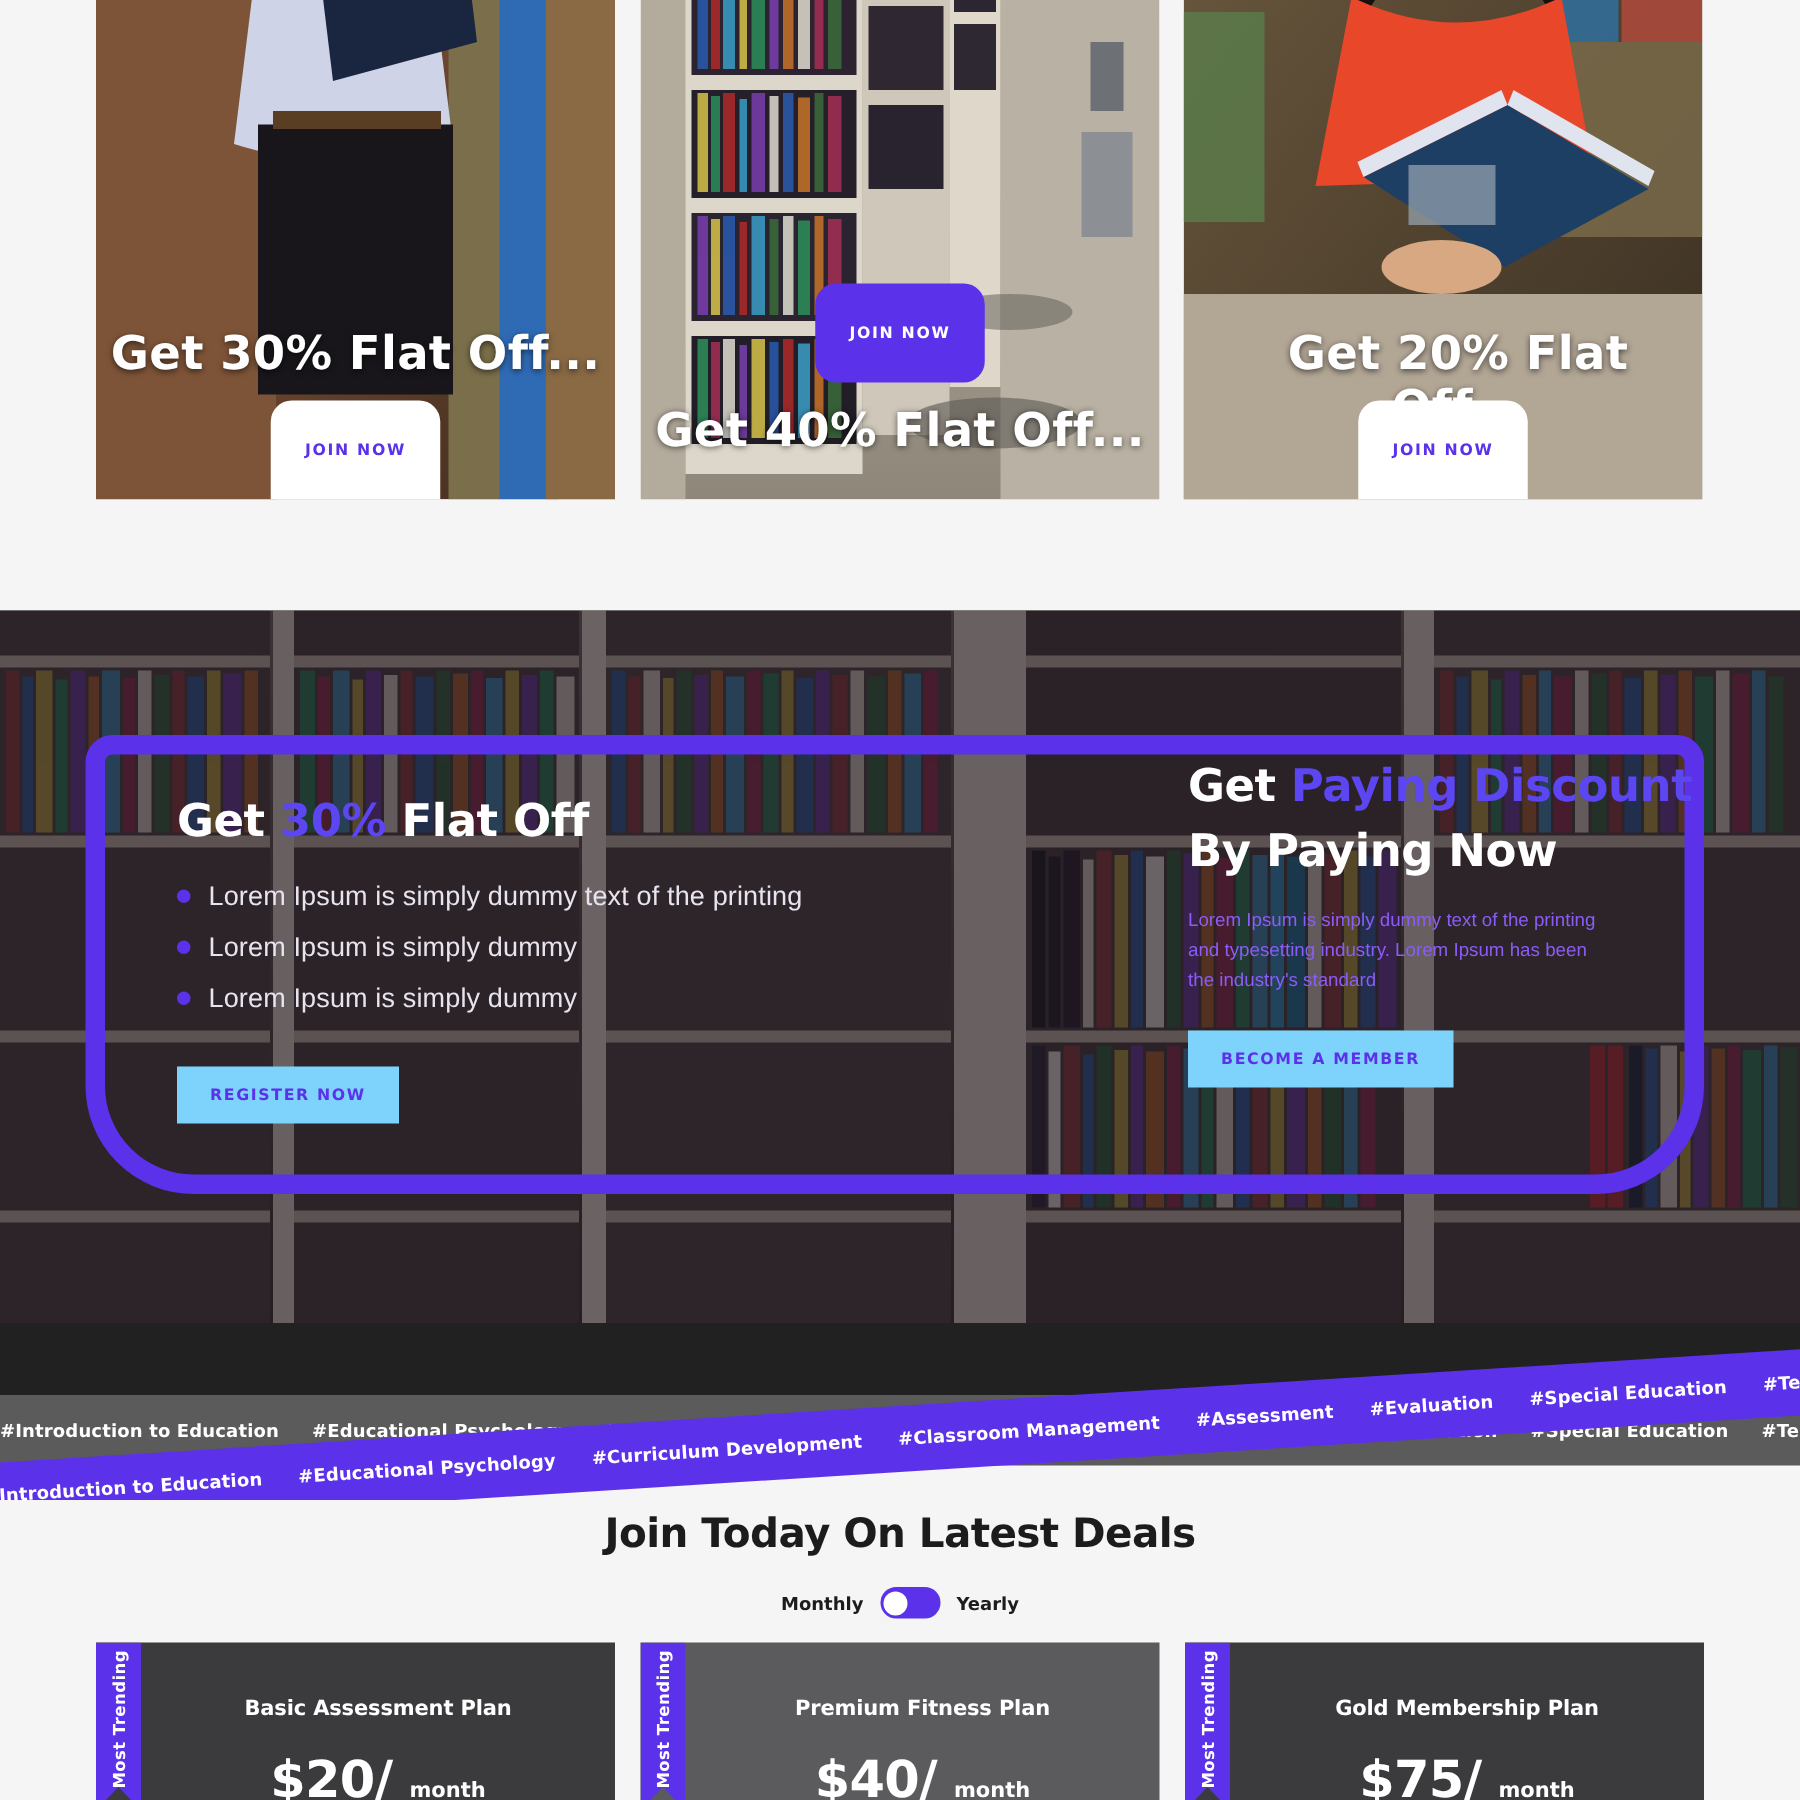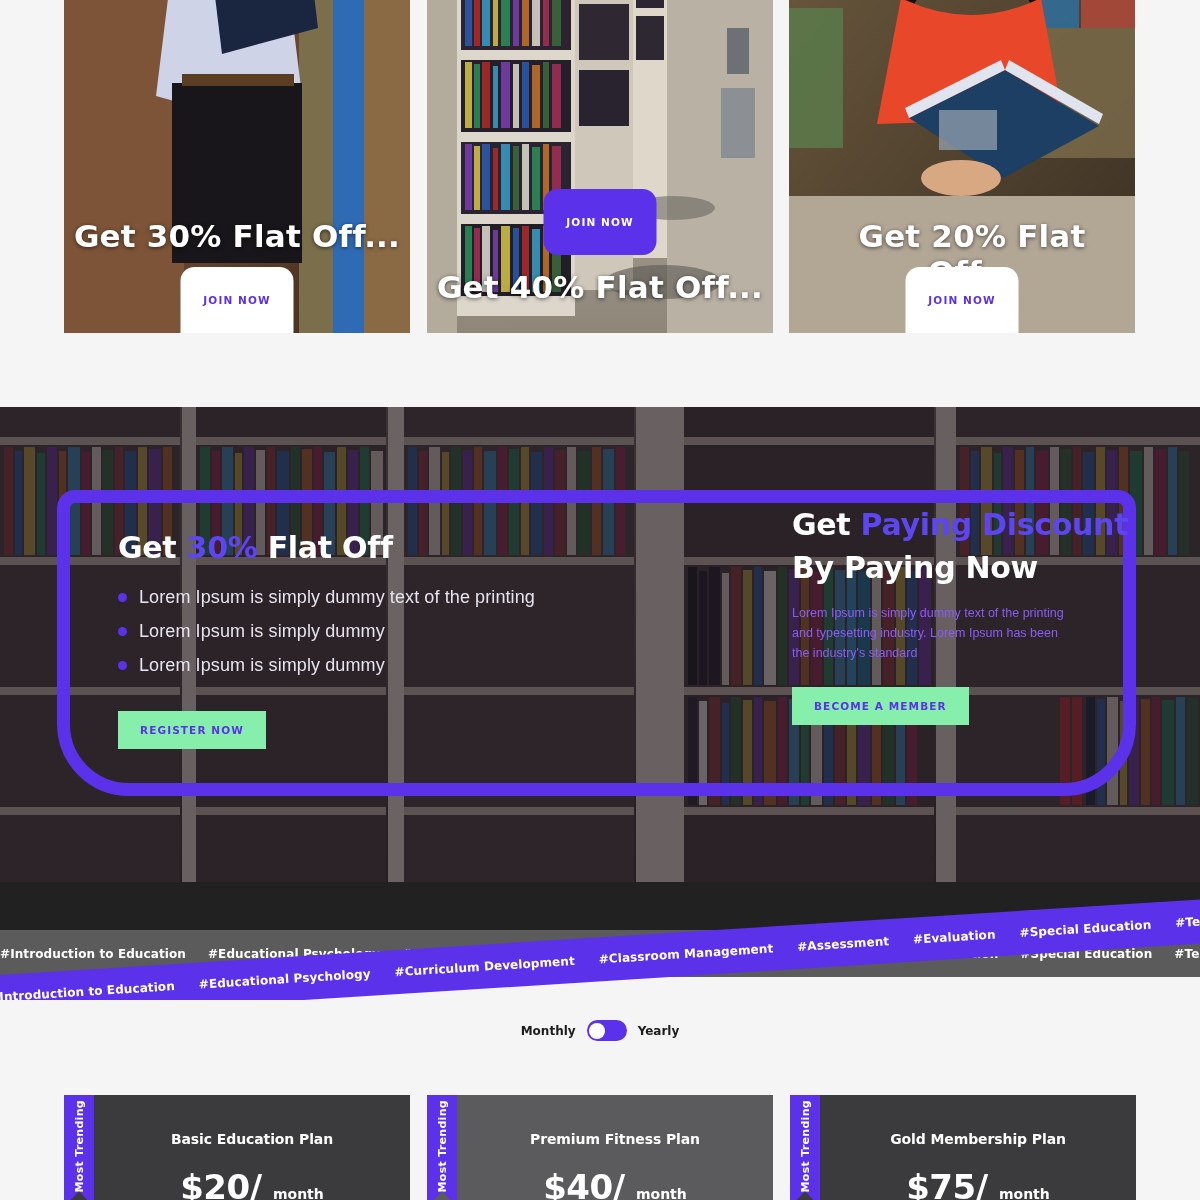--- a/index.html
+++ b/index.html
@@ -82,21 +82,21 @@
   }
   .dot { width: 9px; height: 9px; border-radius: 50%; background: #5b31ea; flex: none; }
 
   .para {
     margin-top: 14px; color: #8b5cf6; font-size: 12.5px; line-height: 20px;
     max-width: 275px;
   }
 
   .wbtn {
     display: inline-flex; align-items: center; justify-content: center;
-    background: #86efac; color: #5b31ea; border: none; cursor: pointer;
+    background: #7dd3fc; color: #5b31ea; border: none; cursor: pointer;
     height: 38px; padding: 0 22px;
     font-family: "DejaVu Sans", sans-serif;
     font-size: 10.5px; font-weight: 700; letter-spacing: 1.1px; text-align: right;
   }
   .col-left .wbtn { margin-top: 22px; }
   .col-right .wbtn { margin-top: 24px; }
 
   
   .marquee-zone {
     position: absolute; top: 882px; left: 0; width: 1200px; height: 118px;
@@ -575,36 +575,37 @@
         <span>#Curriculum Development</span>
         <span>#Classroom Management</span>
         <span>#Assessment</span>
         <span>#Evaluation</span>
         <span>#Special Education</span>
         <span>#Technology</span>
       </div>
   </div>
 
   <div class="pricing">
+    <div class="pricing-title">Join Today On Latest Deals</div>
 
     <div class="toggle-row">
       <span class="toggle-label">Monthly</span>
       <div class="switch">
         <div class="knob"></div>
       </div>
       <span class="toggle-label">Yearly</span>
     </div>
 
     <div class="plans">
       <div class="plan p1">
         <div class="ribbon">
           <span>Most Trending</span>
         </div>
         <div class="plan-body">
-          <div class="plan-name">Basic Education Plan</div>
+          <div class="plan-name">Basic Assessment Plan</div>
           <div class="plan-price">
             <span>$20/</span>
             <span class="per">month</span>
           </div>
         </div>
       </div>
 
       <div class="plan p2">
         <div class="ribbon">
           <span>Most Trending</span>

